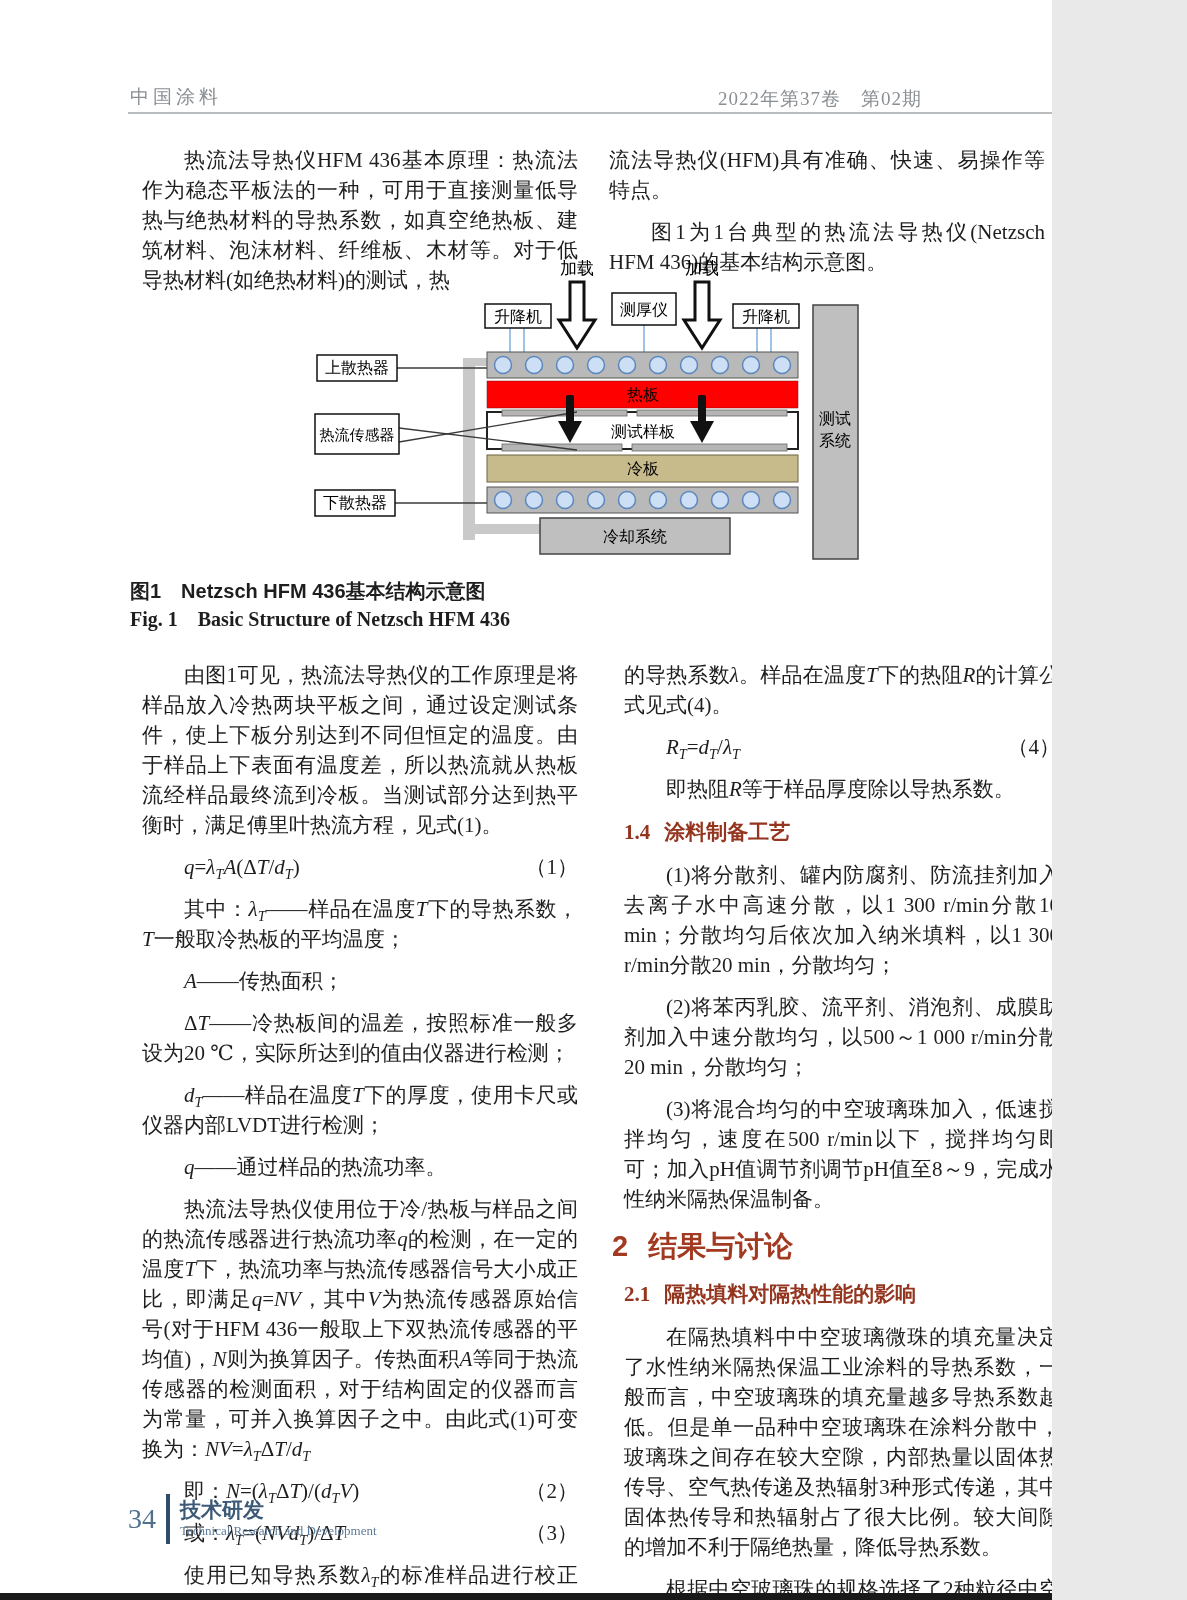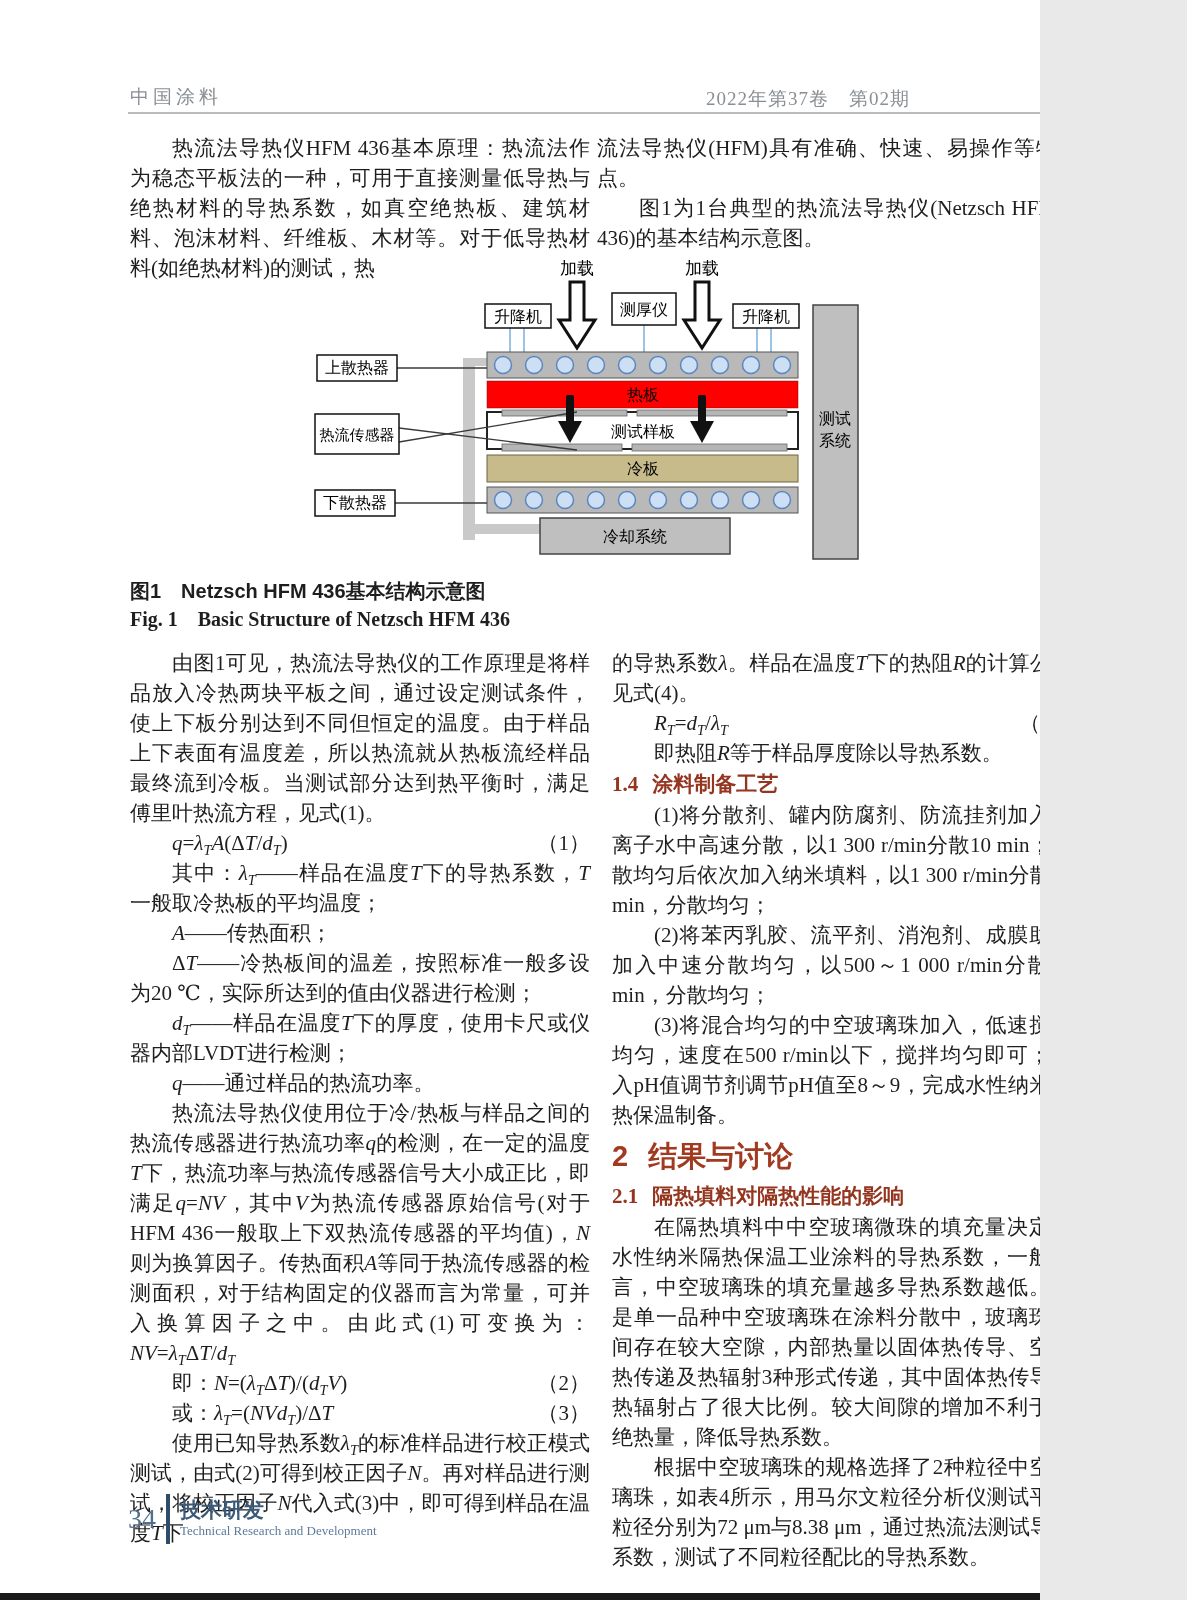--- a/index.html
+++ b/index.html
@@ -1,26 +1,26 @@
 <!DOCTYPE html>
 <html><head>
 <meta charset="utf-8">
 <style>
   html,body{margin:0;padding:0;background:#e9e9e9;}
   .page{position:relative;width:1040px;height:1600px;background:#ffffff;overflow:hidden;
-        font-family:"Liberation Serif","DejaVu Serif",serif;color:#1e1e1e;}
+        font-family:"Liberation Serif","DejaVu Serif",serif;color:#1e1e1e;padding-left:12px;}
   
   .hdr-journal{position:absolute;left:130px;top:84px;font-size:19px;color:#8a8f94;letter-spacing:4px;
                font-family:"Liberation Sans",sans-serif;}
   .hdr-issue{position:absolute;right:130px;top:86px;font-size:19px;color:#8a8f94;letter-spacing:1px;
              font-family:"Liberation Serif",serif;}
   .hdr-rule{position:absolute;left:128px;top:112px;width:931px;height:2px;background:#b9bcbe;}
   
   .col{position:absolute;width:460px;font-size:21px;line-height:30px;text-align:justify;}
-  .col p{margin:0;}
+  .col p{margin:12px;}
   .indent{text-indent:2em;}
   .eqrow{display:flex;padding-left:2em;justify-content:space-between;}
   .eqrow .eq-b{flex:1;}
   .eqrow .eq-n{flex:none;}
   i{font-style:italic;}
   sub{font-size:68%;font-style:italic;line-height:0;}
   .h-red-small{font-family:Liberation Serif, serif;font-weight:bold;color:#94351f;
                font-size:21px;line-height:32px;text-align:left;text-indent:0;}
   .h-red-small .h-num{margin-right:14px;}
   .h-red-big{font-family:"Liberation Sans",sans-serif;font-weight:bold;color:#a13a20;

